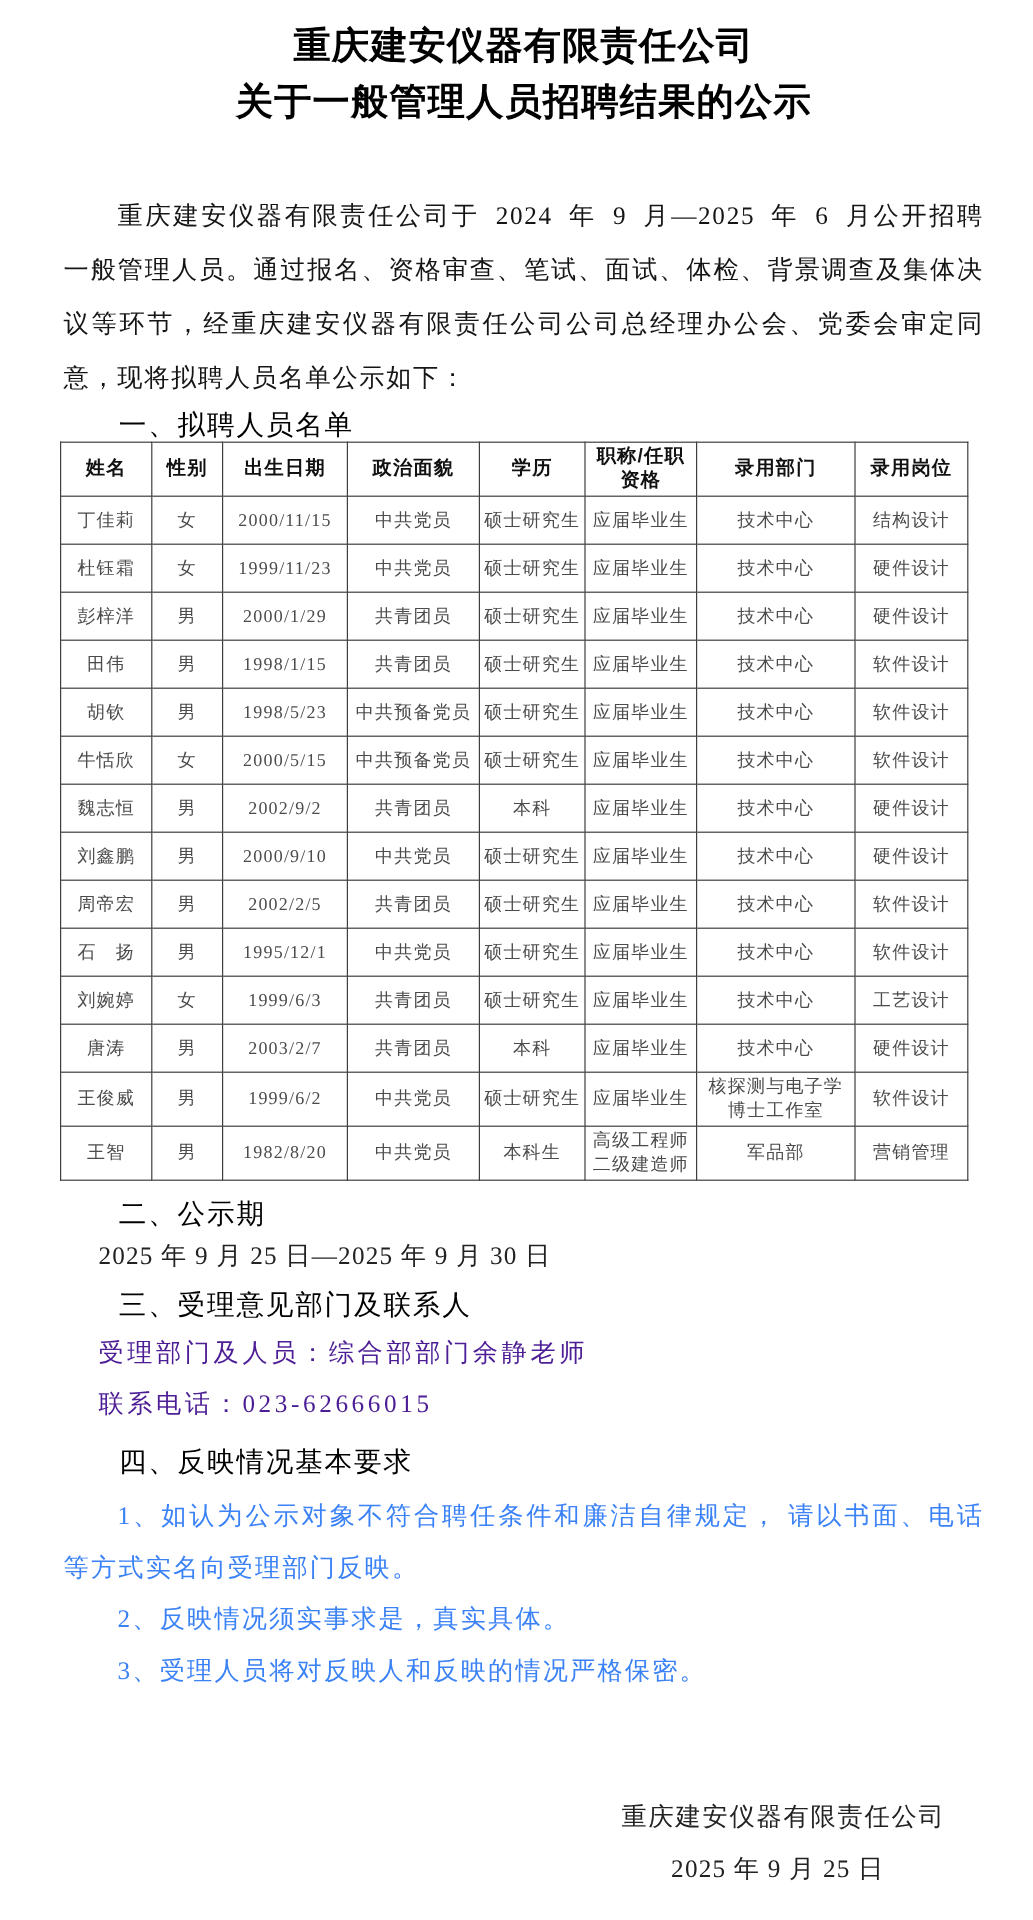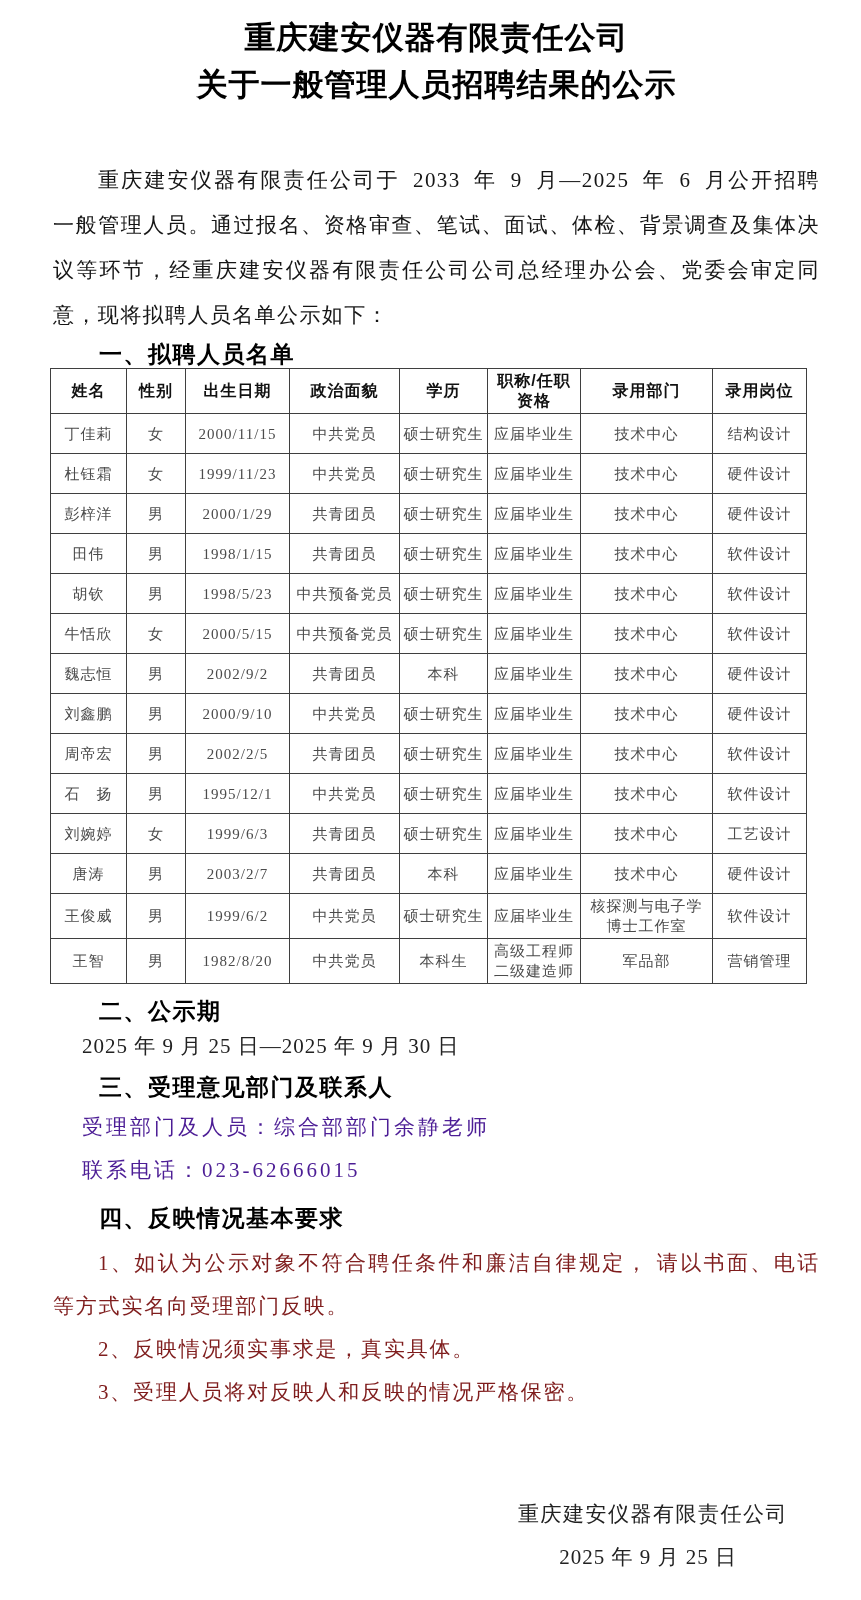--- a/index.html
+++ b/index.html
@@ -21,21 +21,21 @@
   .doc-title span{display:block;}
   .intro{
     margin:50px 0 0 0;
     font-size:21px;line-height:45px;
     text-indent:45px;text-align:justify;
     letter-spacing:1.4px;word-spacing:6px;
     color:#151515;
   }
   .sec-h{
     font-family:"Liberation Sans","DejaVu Sans",sans-serif;
-    font-size:23px;font-weight:bold;color:#000;
+    font-size:23px;font-weight:normal;color:#000;
     letter-spacing:1.5px;line-height:27px;
     margin:0 0 0 46px;
   }
   #h1{margin-top:3px;}
   #h2{margin-top:14px;}
   #h3{margin-top:12px;}
   #h4{margin-top:19px;}
   table.roster{
     border-collapse:collapse;table-layout:fixed;
     width:672px;margin:0 0 0 -3px;
@@ -62,37 +62,37 @@
     margin:5px 0 0 29px;
     letter-spacing:1px;color:#222;
   }
   .sub.spaced{letter-spacing:3px;color:#4c1d95;}
   #contact-line{margin-top:10px;}
   #phone-line{margin-top:11px;font-family:Liberation Serif, serif;}
   .req-wrap{margin-top:10px;}
   .req{
     margin:0;font-size:21px;line-height:43px;
     text-indent:45px;text-align:justify;
-    letter-spacing:1.8px;color:#7f1d1d;
+    letter-spacing:1.8px;color:#3b82f6;
   }
   .footer{margin-top:88px;text-align:right;font-size:21px;color:#222;}
   .footer .company{margin:0;padding-right:32px;letter-spacing:1.5px;line-height:24px;}
   .footer .fdate{margin:19px 0 0 0;padding-right:83px;letter-spacing:1px;line-height:24px;}
 </style>
 </head>
 <body>
 
 <div class="page">
 
   <h1 class="doc-title">
     <span>重庆建安仪器有限责任公司</span>
     <span>关于一般管理人员招聘结果的公示</span>
   </h1>
 
-  <p class="intro">重庆建安仪器有限责任公司于 2033 年 9 月—2025 年 6 月公开招聘一般管理人员。通过报名、资格审查、笔试、面试、体检、背景调查及集体决议等环节，经重庆建安仪器有限责任公司公司总经理办公会、党委会审定同意，现将拟聘人员名单公示如下：</p>
+  <p class="intro">重庆建安仪器有限责任公司于 2024 年 9 月—2025 年 6 月公开招聘一般管理人员。通过报名、资格审查、笔试、面试、体检、背景调查及集体决议等环节，经重庆建安仪器有限责任公司公司总经理办公会、党委会审定同意，现将拟聘人员名单公示如下：</p>
 
   <h2 class="sec-h" id="h1">一、拟聘人员名单</h2>
 
   <table class="roster">
     <colgroup>
       <col style="width:76px">
         <col style="width:59px">
         <col style="width:104px">
         <col style="width:110px">
       <col style="width:88px">

